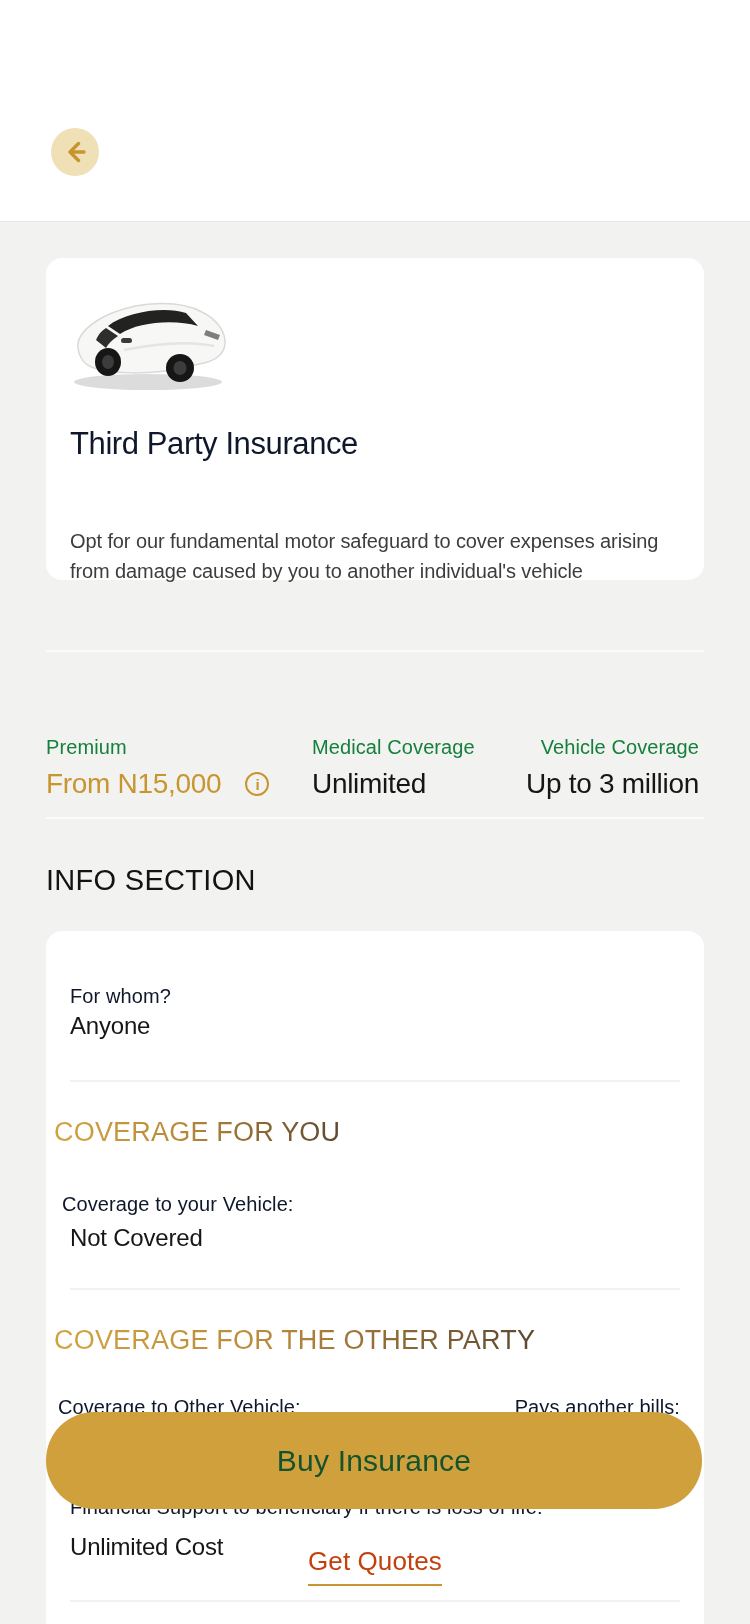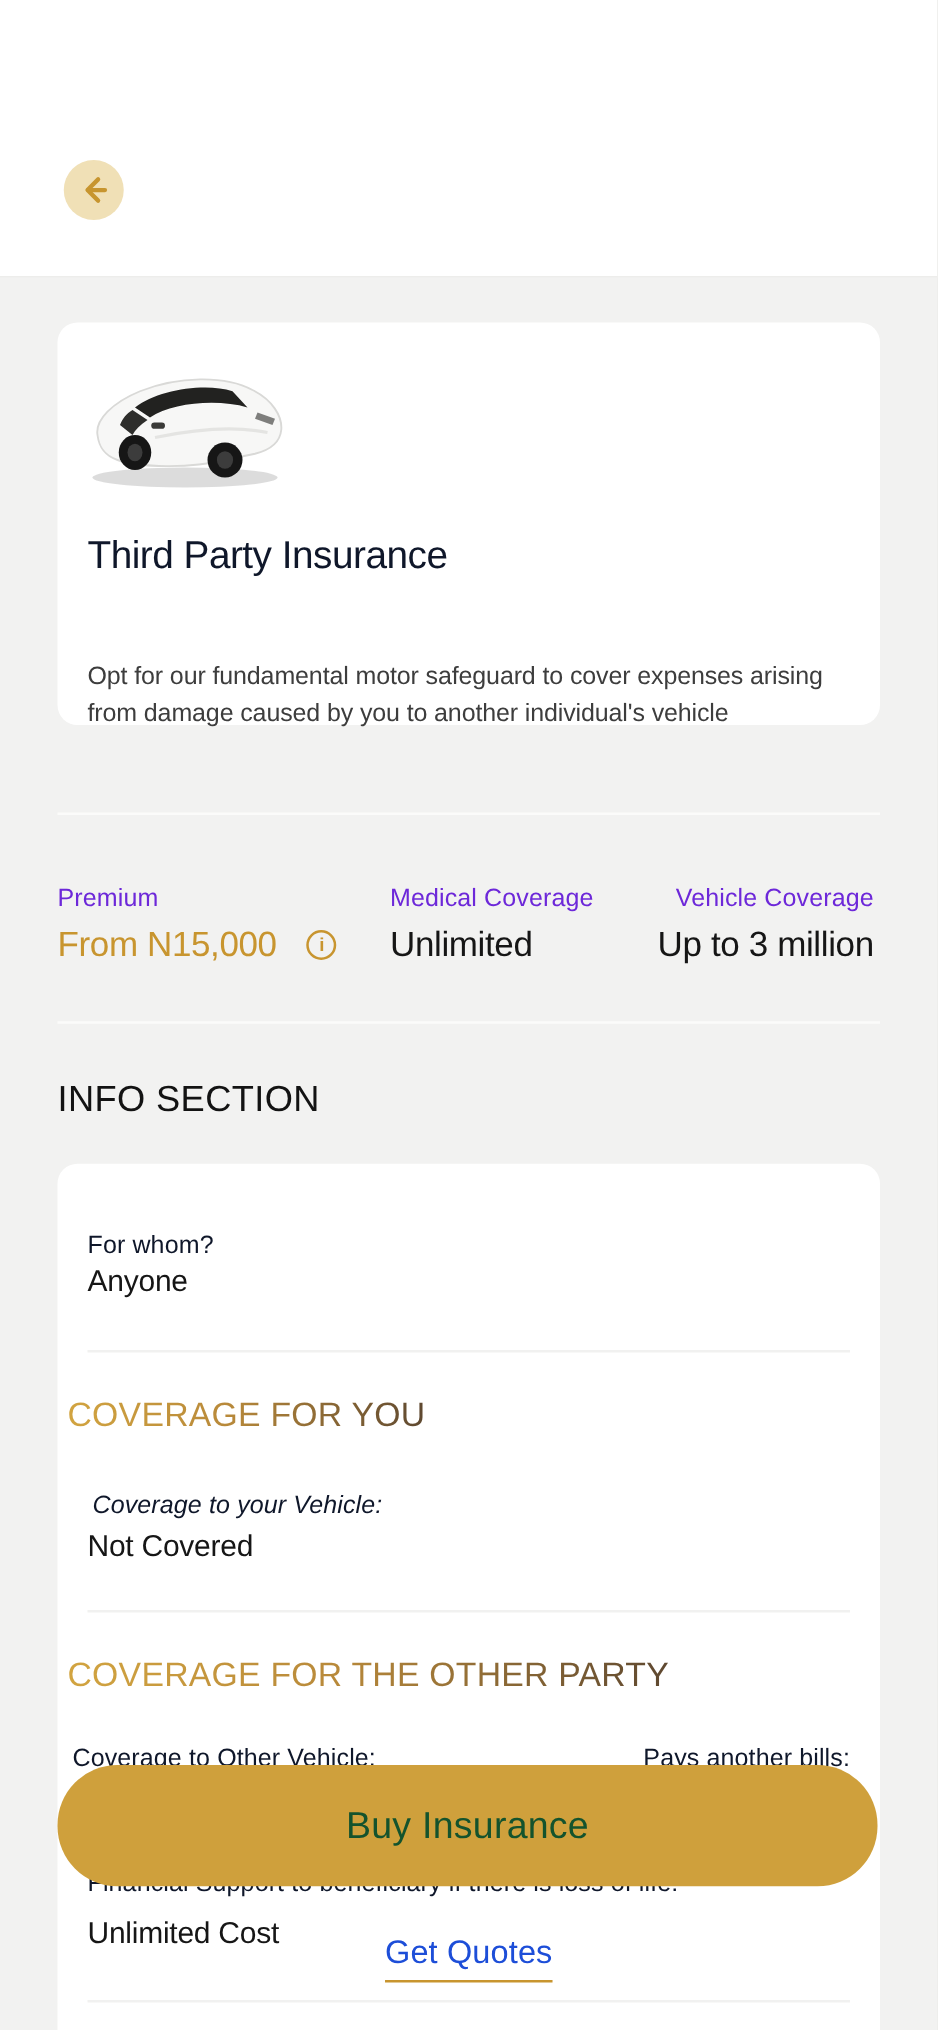--- a/index.html
+++ b/index.html
@@ -77,21 +77,21 @@
   }
   .page-divider.d1 { top: 650px; }
   .page-divider.d2 { top: 817px; }
 
   
   .stats-row { position: absolute; top: 708px; left: 0; right: 0; height: 64px; }
   .stat { position: absolute; top: 0; }
   .stat-premium { left: 46px; }
   .stat-medical { left: 312px; }
   .stat-vehicle { right: 51px; text-align: right; }
-  .stat-label { font-size: 20px; color: #6d28d9; letter-spacing: 0.1px; }
+  .stat-label { font-size: 20px; color: #15803d; letter-spacing: 0.1px; margin-top: 28px; }
   .stat-value {
     margin-top: 9px;
     font-size: 28px;
     font-weight: 500;
     letter-spacing: -0.3px;
     color: #161616;
     display: flex; align-items: center; gap: 24px;
   }
   .stat-value.gold { color: #C8952F; }
   .info-icon {
@@ -140,35 +140,35 @@
     letter-spacing: 0.2px;
     background: linear-gradient(90deg, #D2A440 0%, #B8893A 45%, #5E4830 100%);
     -webkit-background-clip: text;
     background-clip: text;
     -webkit-text-fill-color: transparent;
     color: transparent;
   }
   .gh-you { top: 186px; }
   .gh-other { top: 394px; }
 
-  .cy-label { position: absolute; left: 28px; top: 262px; font-style: italic; }
+  .cy-label { position: absolute; left: 16px; top: 262px; }
   .cy-value { position: absolute; left: 24px; top: 293px; }
 
   .op-row-label-left  { position: absolute; left: 12px;  top: 465px; }
   .op-row-label-right { position: absolute; right: 24px; top: 465px; }
 
   .fs-label { position: absolute; left: 24px; top: 565px; }
   .fs-value { position: absolute; left: 24px; top: 602px; }
 
   .get-quotes {
     position: absolute;
     left: 50%; top: 615px;
     transform: translateX(-50%);
     font-size: 26px;
-    color: #1d4ed8;
+    color: #c2410c;
     text-decoration: none;
     border-bottom: 2px solid #C8952F;
     padding-bottom: 7px;
     letter-spacing: 0.1px;
     cursor: pointer;
   }
 
   
   .buy-btn {
     position: absolute;

